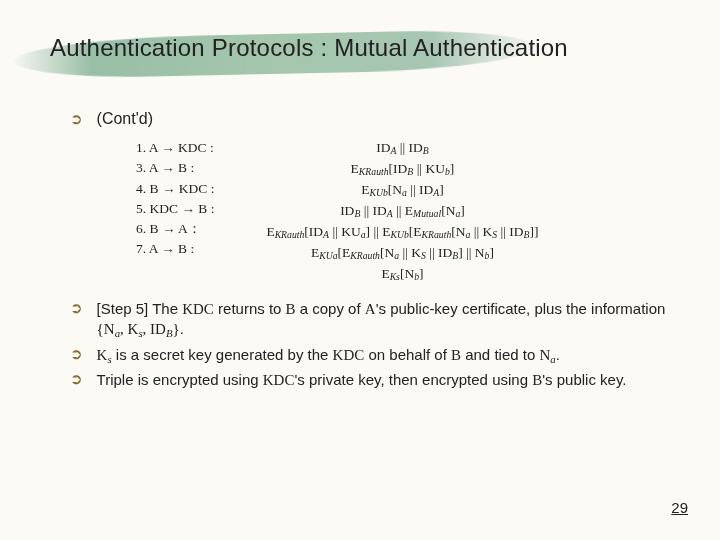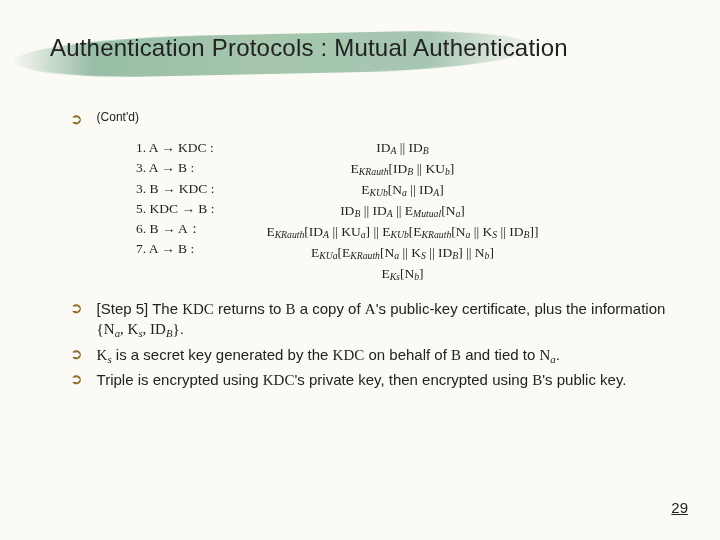--- a/index.html
+++ b/index.html
@@ -58,21 +58,21 @@
     margin-bottom: 10px;
   }
   .bullet-glyph {
     font-family: Verdana, sans-serif;
     font-size: 15px;
     color: #8a6a2a;
     line-height: 1.2;
   }
   .cont {
     font-family: Verdana, Geneva, sans-serif;
-    font-size: 12px;
+    font-size: 16px;
   }
   .steps {
     display: flex;
     gap: 52px;
     margin-left: 66px;
     margin-top: 6px;
     margin-bottom: 14px;
   }
   .steps-left {
     font-size: 13.5px;
@@ -128,21 +128,21 @@
   <div class="title">Authentication Protocols : Mutual Authentication</div>
 
   <div class="body">
 
     <div class="lead-row">
       <span class="bullet-glyph">➲</span>
       <span class="cont">(Cont'd)</span>
     </div>
 
     <div class="steps">
-      <div class="steps-left tnr" id="steps-left"><div>1. A → KDC :</div><div>3. A → B :</div><div>3. B → KDC :</div><div>5. KDC → B :</div><div>6. B → A：</div><div>7. A → B :</div></div>
+      <div class="steps-left tnr" id="steps-left"><div>1. A → KDC :</div><div>3. A → B :</div><div>4. B → KDC :</div><div>5. KDC → B :</div><div>6. B → A：</div><div>7. A → B :</div></div>
       <div class="steps-right tnr" id="steps-right">
           <div class="tnr">ID<sub>A</sub> || ID<sub>B</sub></div>
           <div class="tnr">E<sub>KRauth</sub>[ID<sub>B</sub> || KU<sub>b</sub>]</div>
           <div class="tnr">E<sub>KUb</sub>[N<sub>a</sub> || ID<sub>A</sub>]</div>
           <div class="tnr">ID<sub>B</sub> || ID<sub>A</sub> || E<sub>Mutual</sub>[N<sub>a</sub>]</div>
           <div class="tnr">E<sub>KRauth</sub>[ID<sub>A</sub> || KU<sub>a</sub>] || E<sub>KUb</sub>[E<sub>KRauth</sub>[N<sub>a</sub> || K<sub>S</sub> || ID<sub>B</sub>]]</div>
           <div class="tnr">E<sub>KUa</sub>[E<sub>KRauth</sub>[N<sub>a</sub> || K<sub>S</sub> || ID<sub>B</sub>] || N<sub>b</sub>]</div>
           <div class="tnr">E<sub>Ks</sub>[N<sub>b</sub>]</div>
         </div>
     </div>

